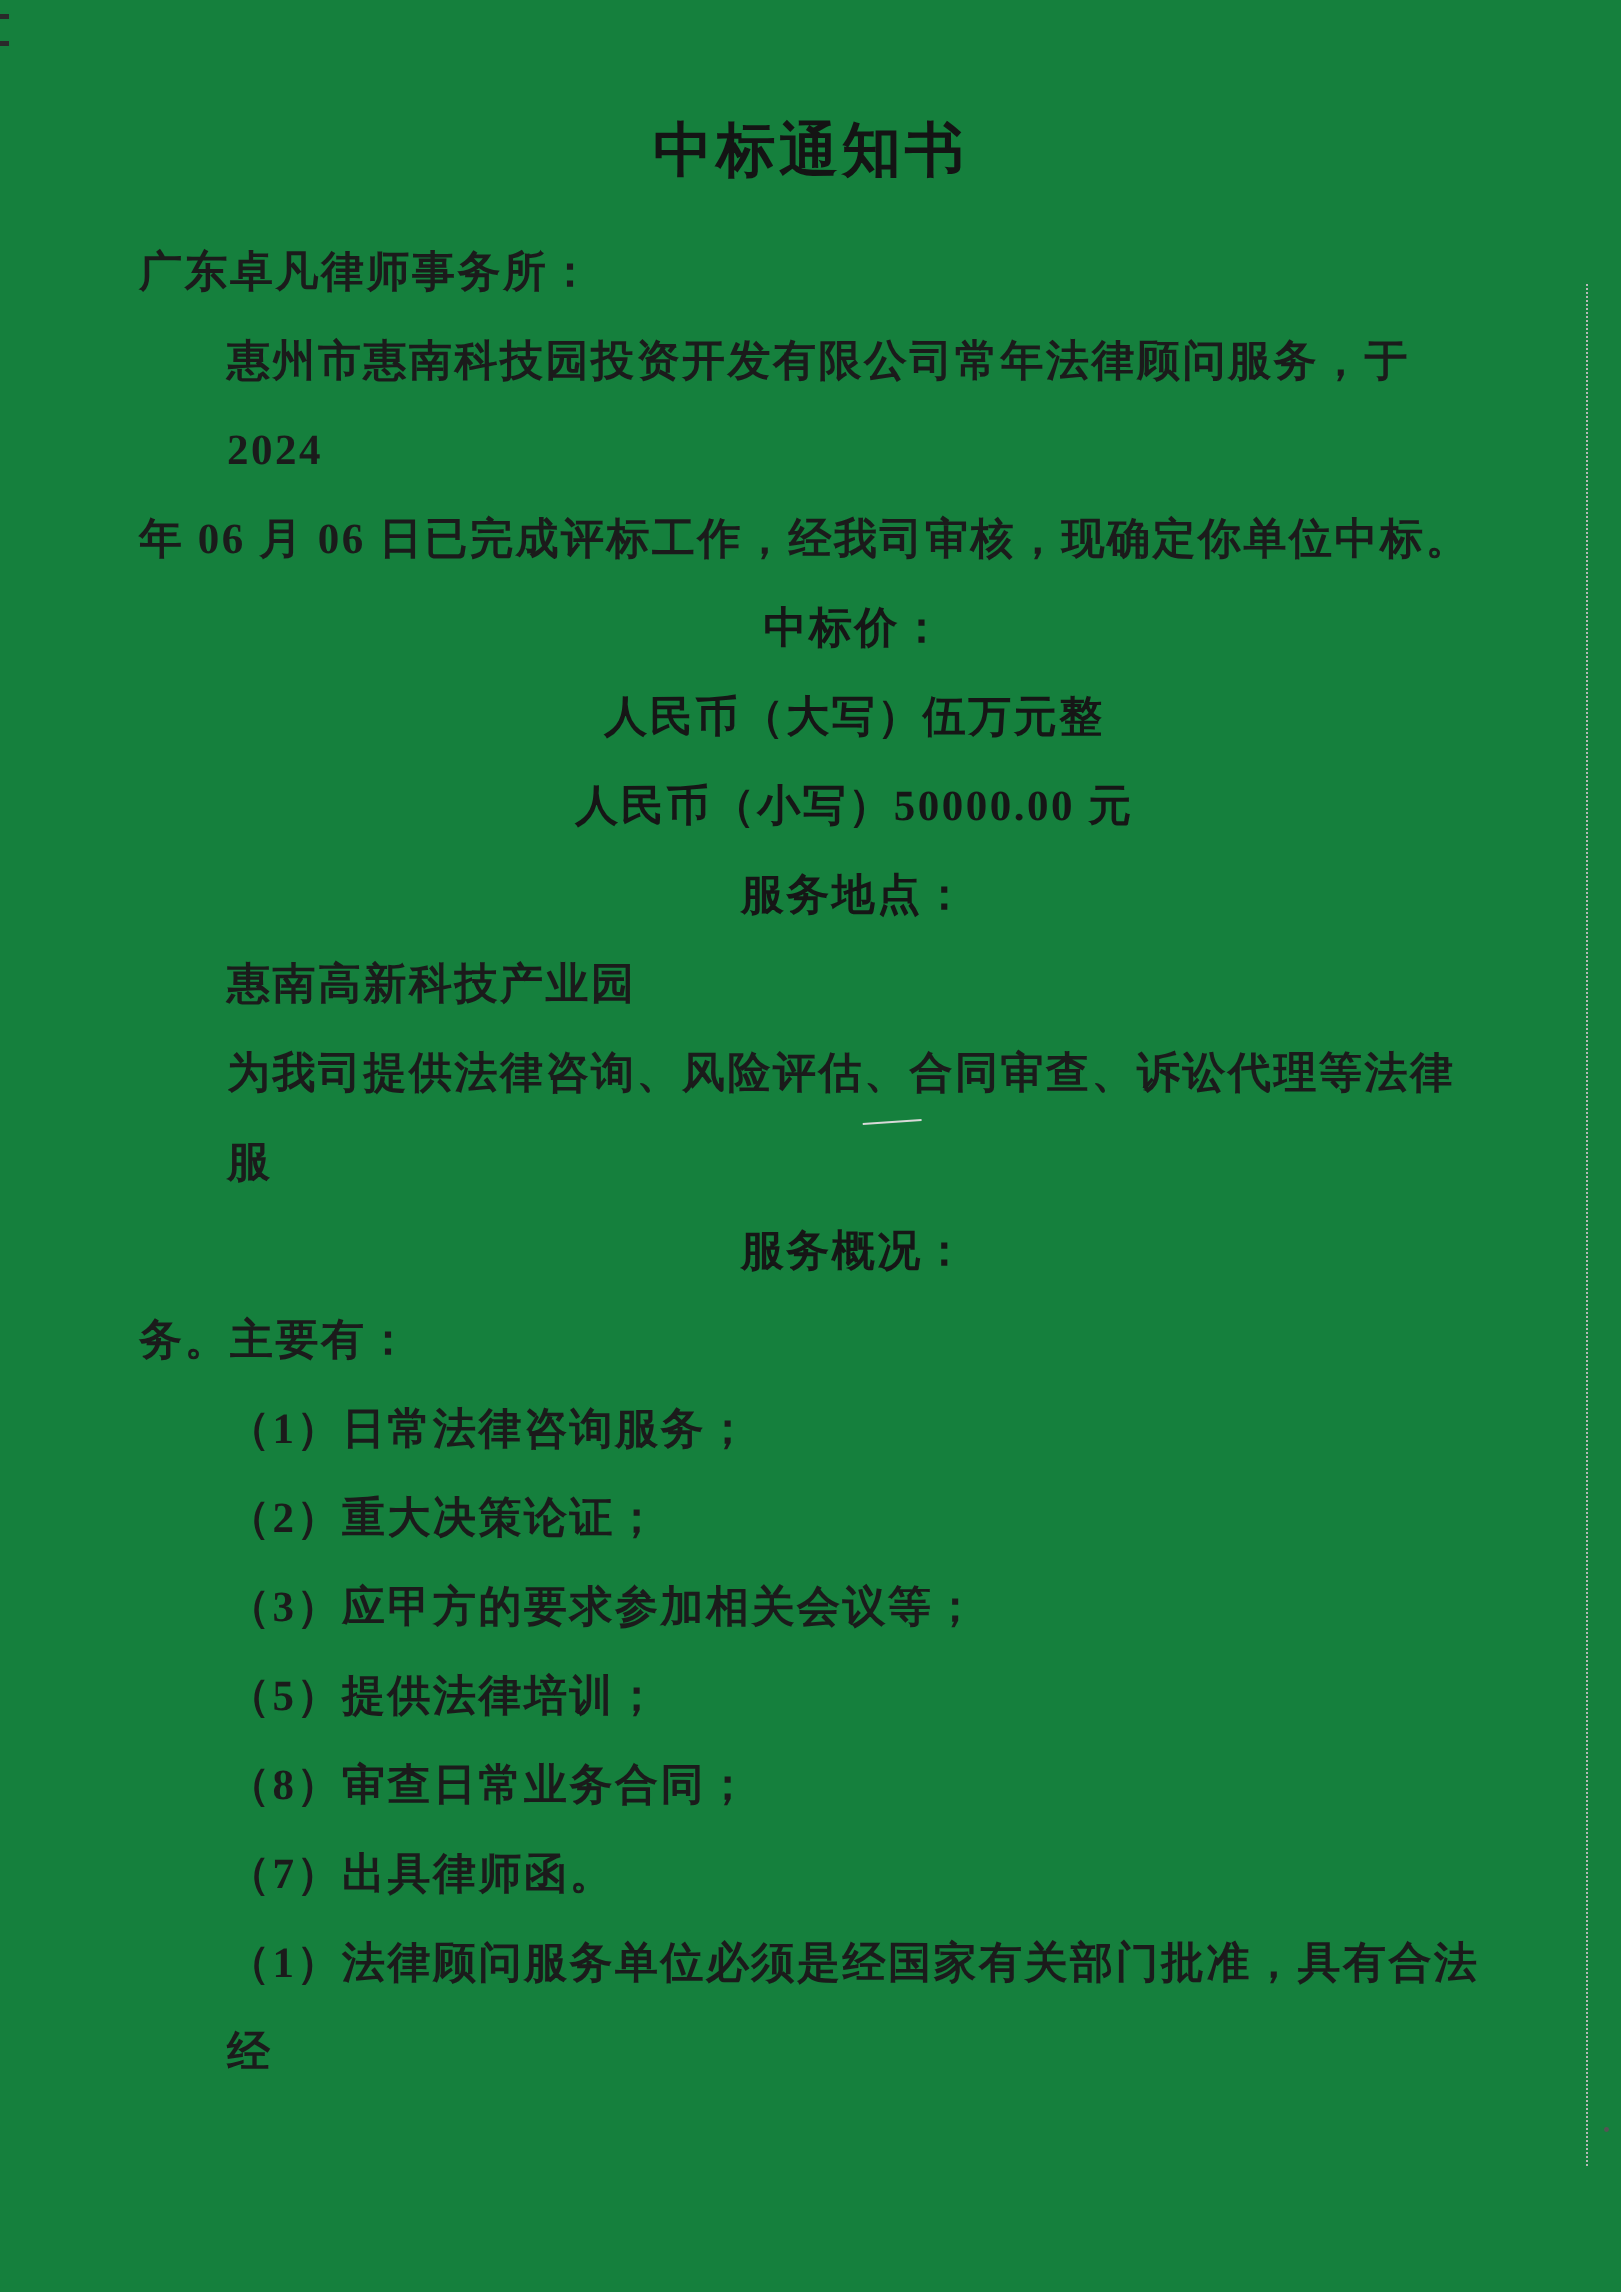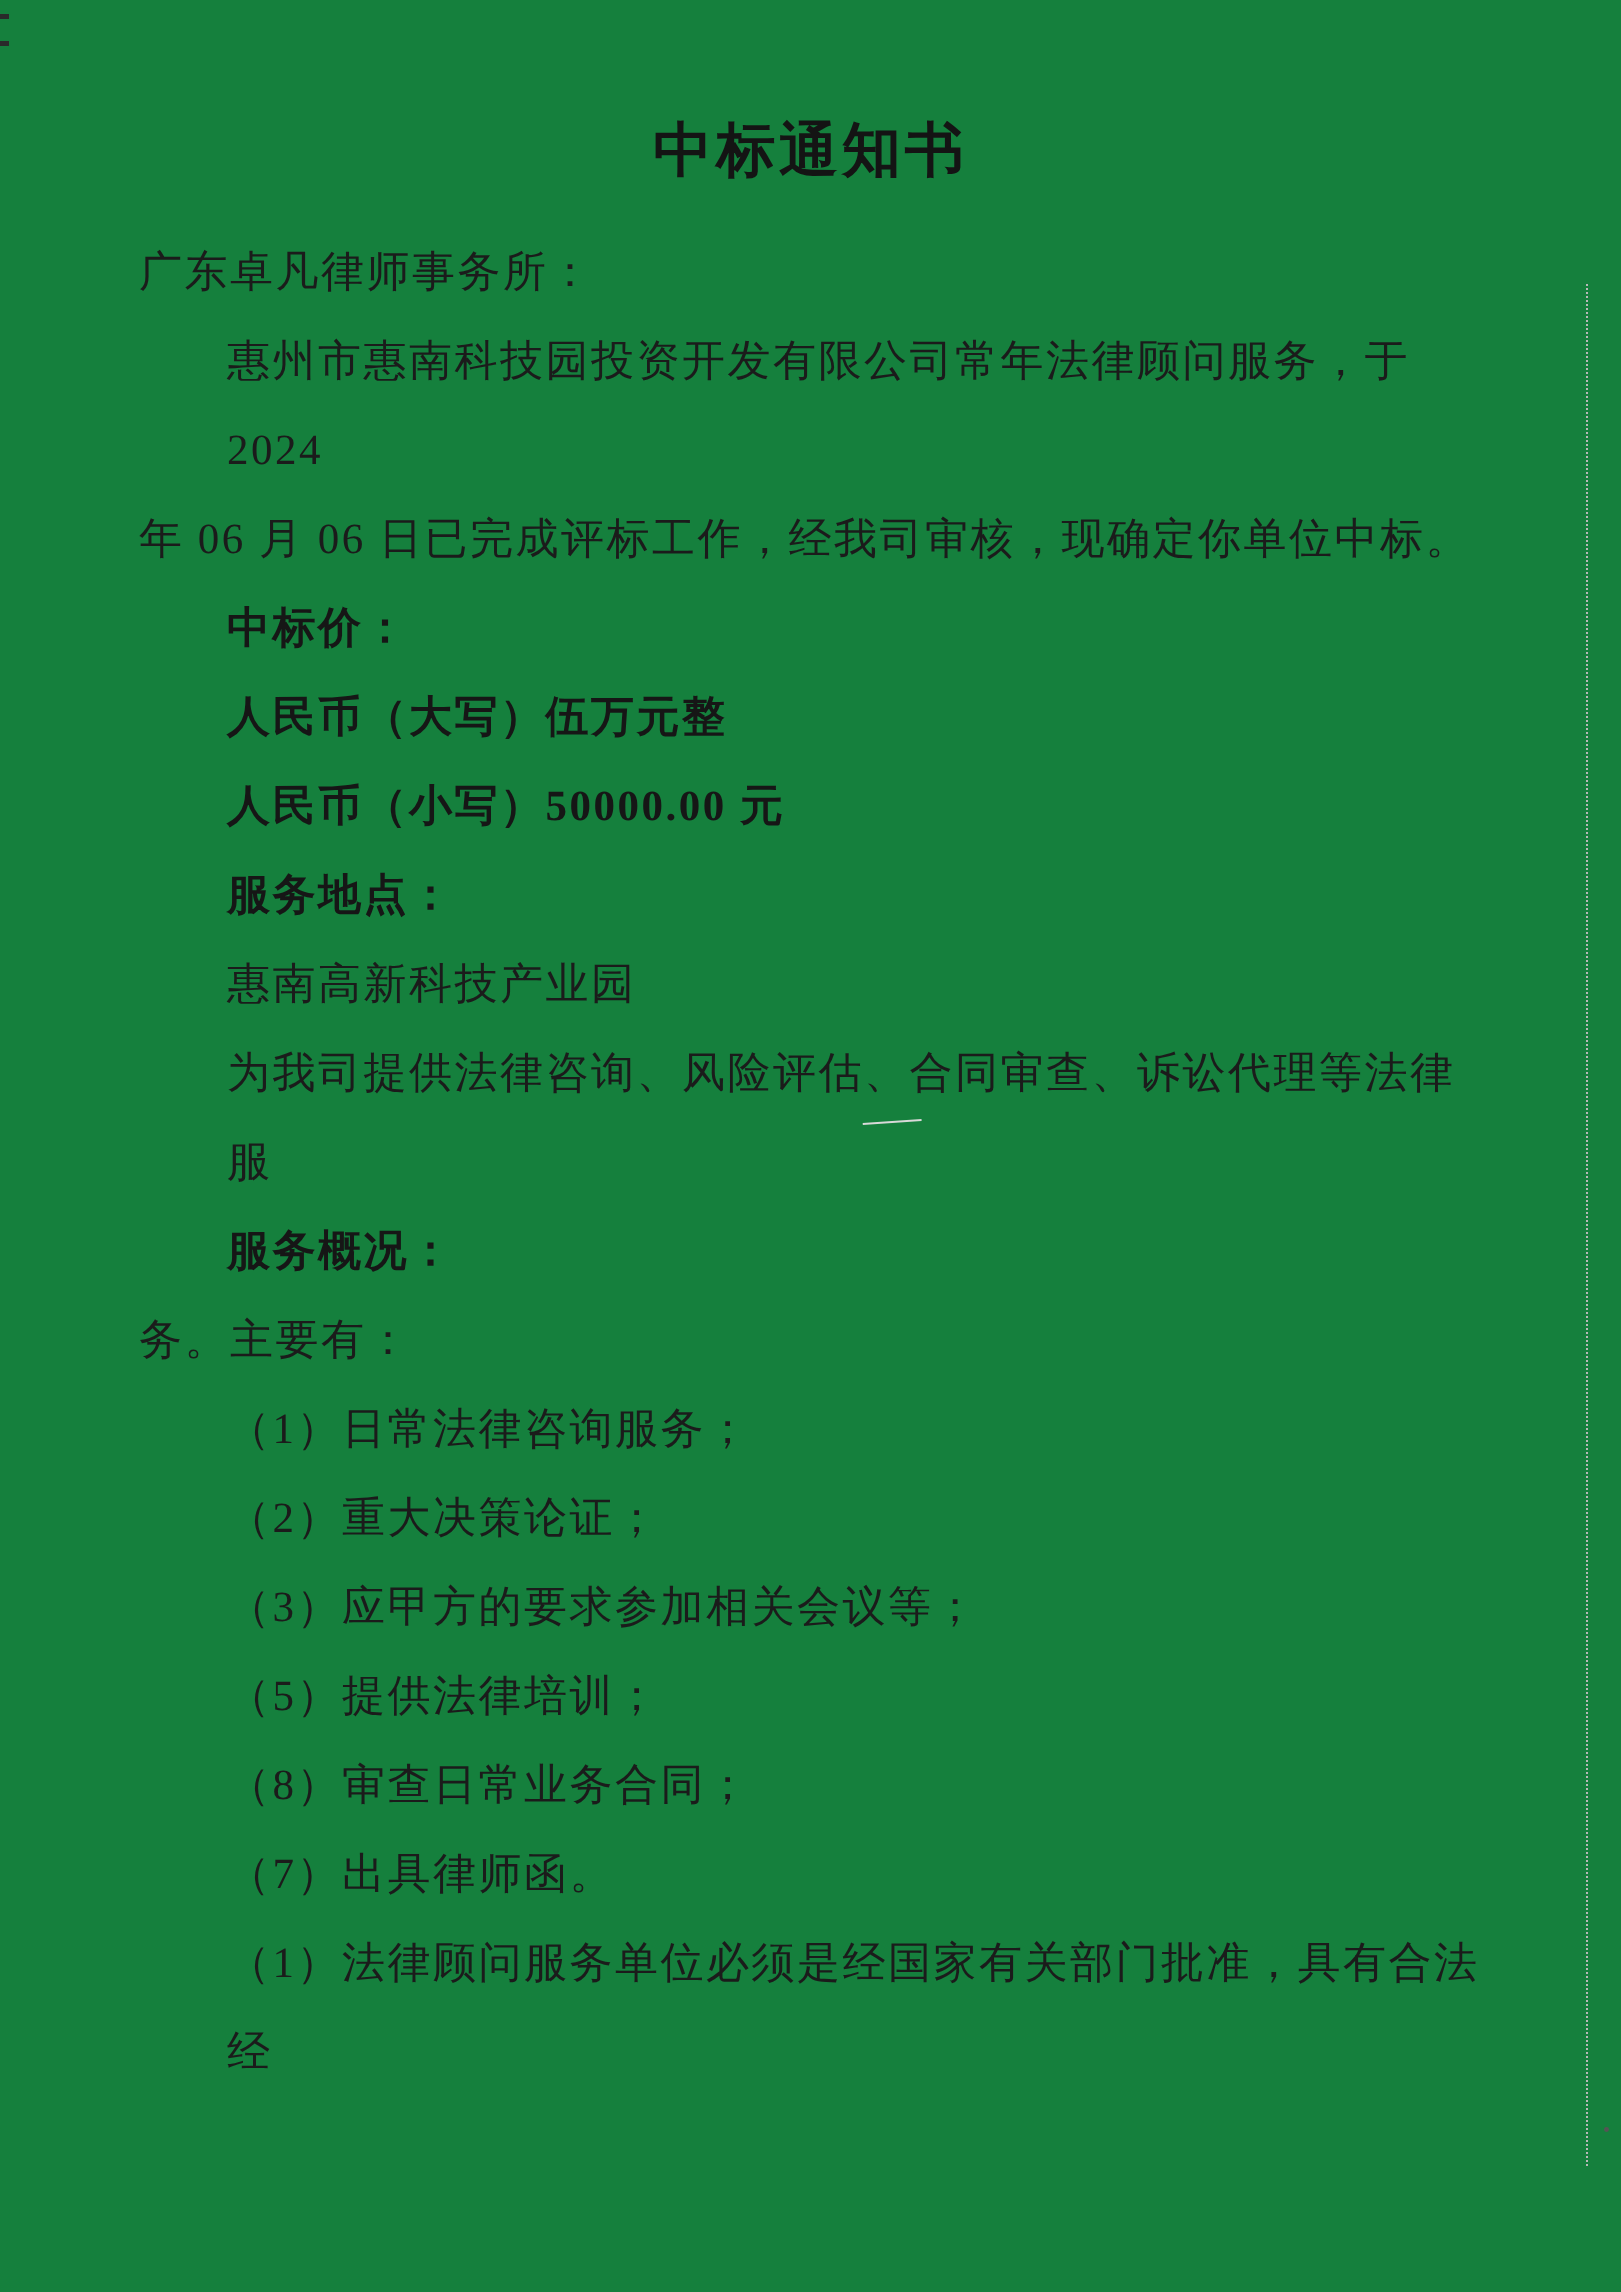--- a/index.html
+++ b/index.html
@@ -28,23 +28,24 @@
     line-height: 73px;
     margin-bottom: 41px;
     color: #141414;
   }
   .line {
     font-size: 43px;
     line-height: 89px;
     letter-spacing: 2.5px;
     white-space: pre-wrap;
     text-rendering: geometricPrecision;
+    font-weight: bold;
   }
   .line.indent { padding-left: 88px; }
-  .line.bold { font-weight: bold; color: #161616; }
+  .line.bold { font-weight: bold; color: #161616; text-align: center; }
   .line.gap { margin-top: 23.5px; }
 
   
   .edge-mark {
     position: absolute;
     left: 0;
     width: 8.8px;
     background: #2a2a2a;
   }
   .edge-mark.m1 { top: 13.7px;  height: 4.9px; }

